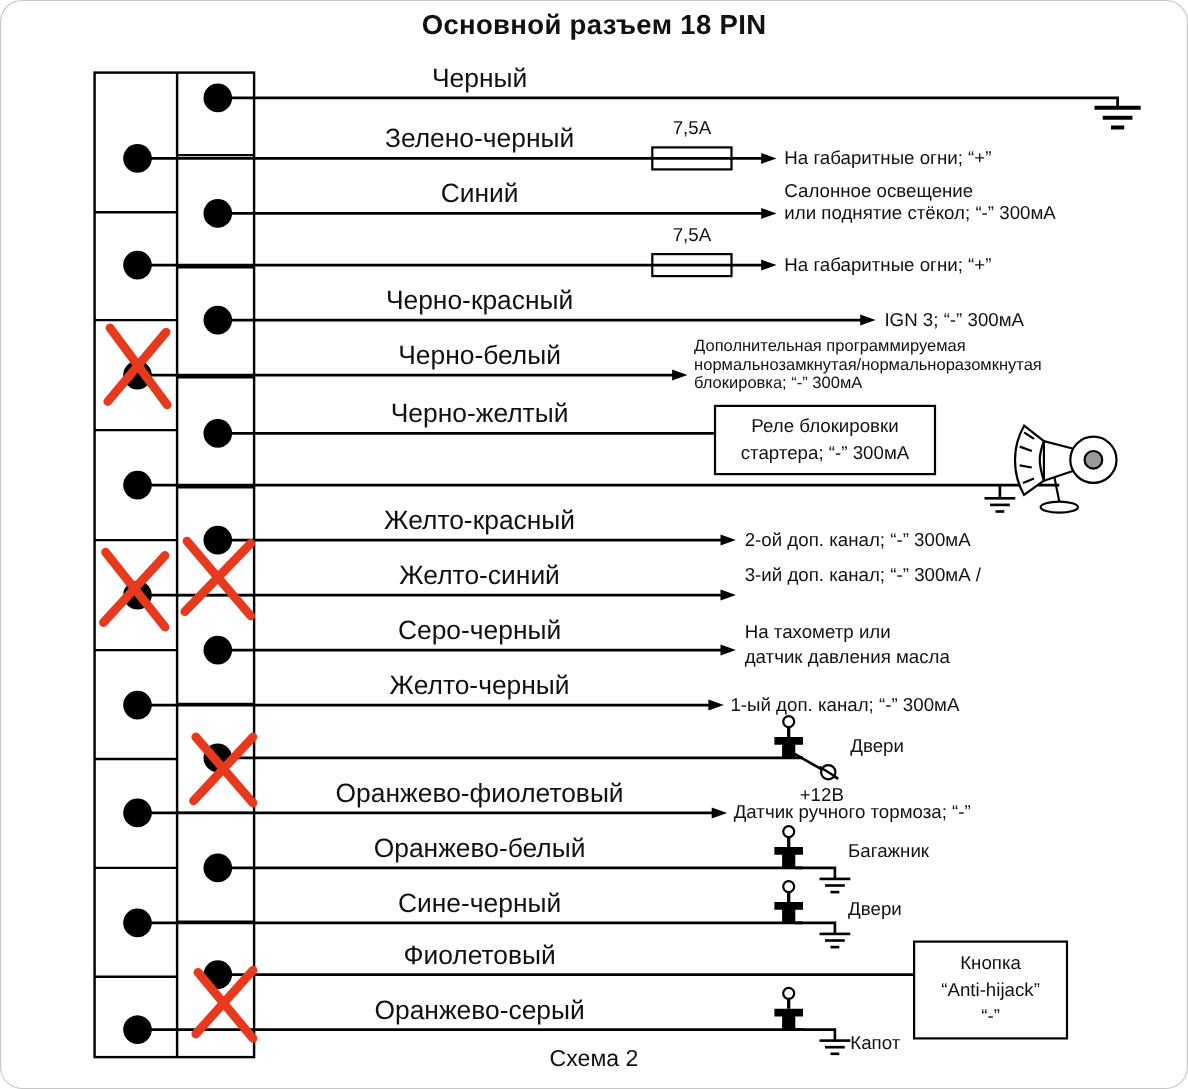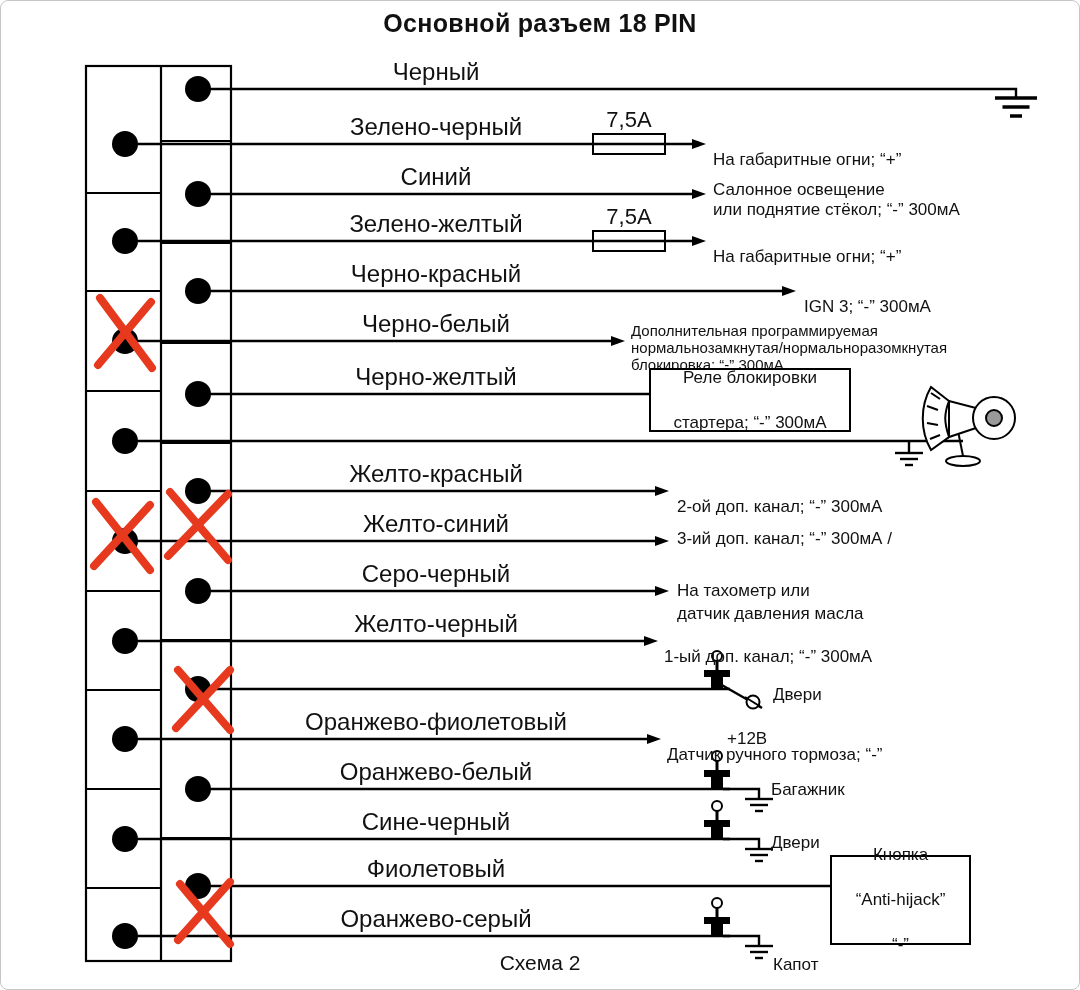--- a/index.html
+++ b/index.html
@@ -1,27 +1,27 @@
 <!DOCTYPE html>
 <html><head>
 <meta charset="utf-8">
 <style>
   html,body{margin:0;padding:0;background:#fff;}
   .frame{position:relative;width:1080px;height:990px;background:#fff;border:1px solid #c6c6c6;
-         border-radius:8px;overflow:hidden;box-sizing:border-box;
+         border-radius:20px;overflow:hidden;box-sizing:border-box;
          font-family:"Liberation Sans",sans-serif;color:#111;}
   .art{position:absolute;left:0;top:0;}
   .title{position:absolute;top:8px;left:0;width:100%;text-align:center;
          font-size:25px;font-weight:bold;letter-spacing:.3px;}
   .wlabel{position:absolute;left:235px;width:400px;text-align:center;font-size:24px;white-space:nowrap;}
-  .dtext{position:absolute;font-size:17px;line-height:20px;white-space:nowrap;margin-top:16px;}
+  .dtext{position:absolute;font-size:17px;line-height:20px;white-space:nowrap;}
   .dtext.small{font-size:15px;line-height:17px;}
-  .fuse-label{position:absolute;width:72px;text-align:center;font-size:22px;}
+  .fuse-label{position:absolute;width:72px;text-align:center;font-size:17px;}
   .box{position:absolute;border:2px solid #000;background:#fff;display:flex;flex-direction:column;
-       align-items:center;justify-content:center;font-size:17px;line-height:24px;text-align:center;gap:21px;}
+       align-items:center;justify-content:center;font-size:17px;line-height:24px;text-align:center;}
   .footer{position:absolute;top:950px;left:0;width:100%;text-align:center;font-size:21px;}
 </style>
 </head>
 <body>
 
 <div class="frame">
 
   <svg class="art" width="1080" height="990" viewBox="0 0 1080 990">
     <defs>
       <g id="pinswitch">
@@ -169,21 +169,20 @@
       <path d="M179 883 L229 943"></path>
         <path d="M229 881 L177 939"></path>
     </g>
   </svg>
 
   <div class="title">Основной разъем 18 PIN</div>
 
   <div class="wlabel" style="top:57px">Черный</div>
   <div class="wlabel" style="top:112px">Зелено-черный</div>
   <div class="wlabel" style="top:162px">Синий</div>
-  <div class="wlabel" style="top:209px">Зелено-желтый</div>
   <div class="wlabel" style="top:259px">Черно-красный</div>
   <div class="wlabel" style="top:309px">Черно-белый</div>
   <div class="wlabel" style="top:362px">Черно-желтый</div>
   <div class="wlabel" style="top:459px">Желто-красный</div>
   <div class="wlabel" style="top:509px">Желто-синий</div>
   <div class="wlabel" style="top:559px">Серо-черный</div>
   <div class="wlabel" style="top:609px">Желто-черный</div>
   <div class="wlabel" style="top:707px">Оранжево-фиолетовый</div>
   <div class="wlabel" style="top:807px">Сине-черный</div>
   <div class="wlabel" style="top:757px">Оранжево-белый</div>

